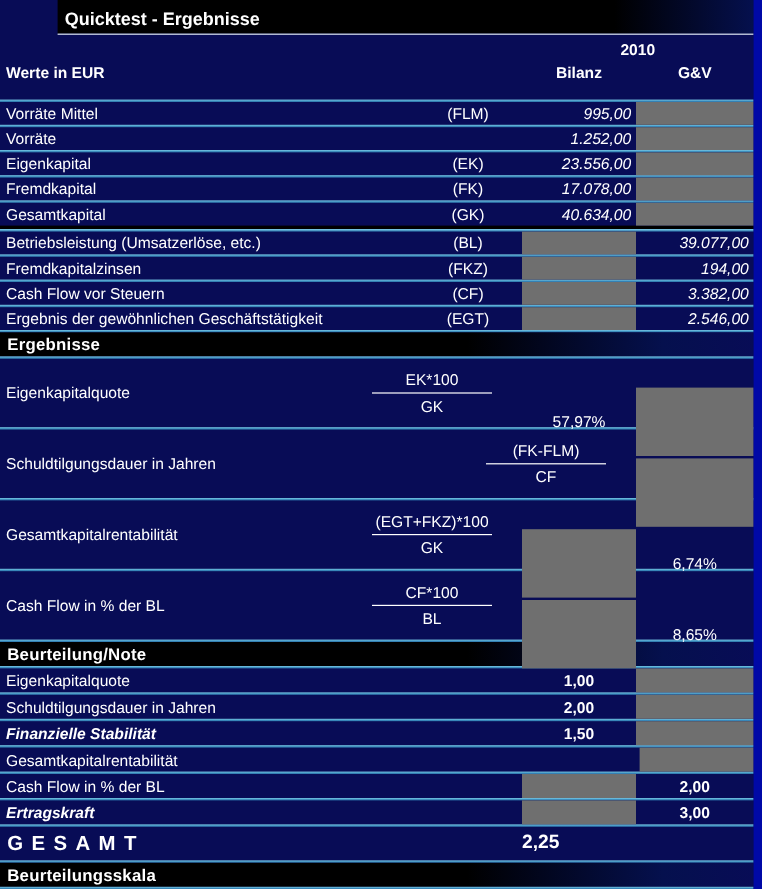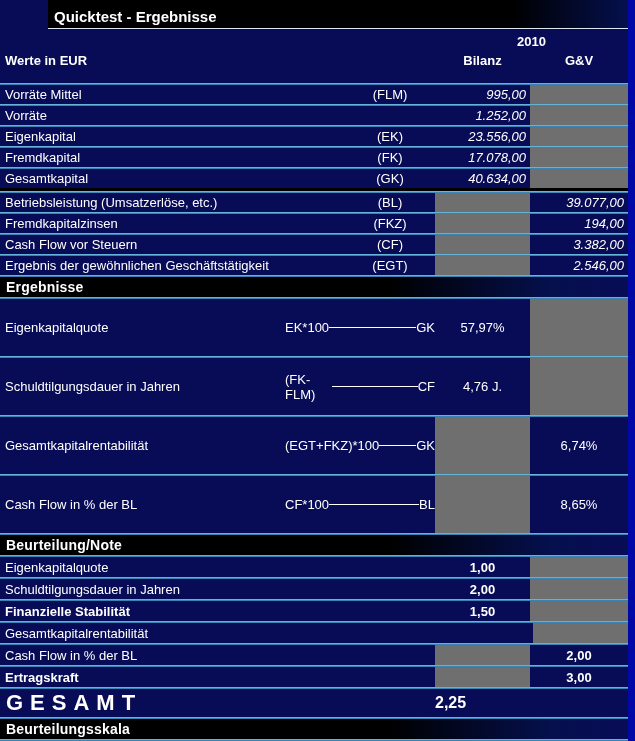--- a/index.html
+++ b/index.html
@@ -34,33 +34,33 @@
   
   .row{display:flex;height:19px;font-size:13px;}
   .row>div{height:100%;display:flex;align-items:center;box-sizing:border-box;}
   .c-label{flex:1;padding-left:5px;white-space:nowrap;overflow:hidden;}
   .c-code{width:90px;justify-content:center;}
   .c-bil{width:95px;}
   .c-gv{width:98px;}
   .num{justify-content:flex-end;padding-right:4px;font-style:italic;}
   .cnum{justify-content:center;font-weight:bold;}
   .gray{background:#6F6F6F;}
-  .b{font-weight:bold;}
+  .b{font-weight:bold;font-style:italic;}
   
   .row.h20{height:20px;}
   
   .bigrow{display:flex;height:57px;font-size:13px;}
   .bigrow>div{height:100%;box-sizing:border-box;}
   .bigrow .c-label{display:flex;align-items:center;}
-  .c-formula{width:150px;display:flex;flex-direction:row;justify-content:center;align-items:center;}
+  .c-formula{width:150px;display:flex;flex-direction:column;justify-content:center;align-items:center;}
   .fline{width:100px;height:1px;background:#fff;margin:3px 0;}
-  .bigrow .c-bil,.bigrow .c-gv{display:flex;align-items:center;justify-content:center;}
+  .bigrow .c-bil,.bigrow .c-gv{display:flex;align-items:center;justify-content:center;margin-top:24px;}
   
   #gesamt{display:flex;height:28px;align-items:center;}
-  #gesamt .g-label{flex:1;padding-left:6px;font-weight:bold;font-size:22px;letter-spacing:7px;}
+  #gesamt .g-label{flex:1;padding-left:6px;font-weight:bold;font-size:17px;letter-spacing:7px;}
   #gesamt .g-val{width:193px;text-align:left;font-weight:bold;font-size:16px;}
   
   #partial-row{position:relative;height:15px;}
   #partial-row .frag{position:absolute;bottom:0;background:#fff;}
   #frag2{left:530px;width:3px;height:4px;}
 </style>
 </head>
 <body>
 
 <div id="right-border"></div>
@@ -174,21 +174,20 @@
   </div>
   <div class="sep"></div>
 
   <div class="bigrow">
     <div class="c-label">Schuldtilgungsdauer in Jahren</div>
     <div class="c-formula">
       <div>(FK-FLM)</div>
       <div class="fline"></div>
       <div>CF</div>
     </div>
-    <div class="c-bil">4,76 J.</div>
     <div class="c-gv gray"></div>
   </div>
   <div class="sep"></div>
 
   <div class="bigrow">
     <div class="c-label">Gesamtkapitalrentabilität</div>
     <div class="c-formula">
       <div>(EGT+FKZ)*100</div>
       <div class="fline"></div>
       <div>GK</div>

